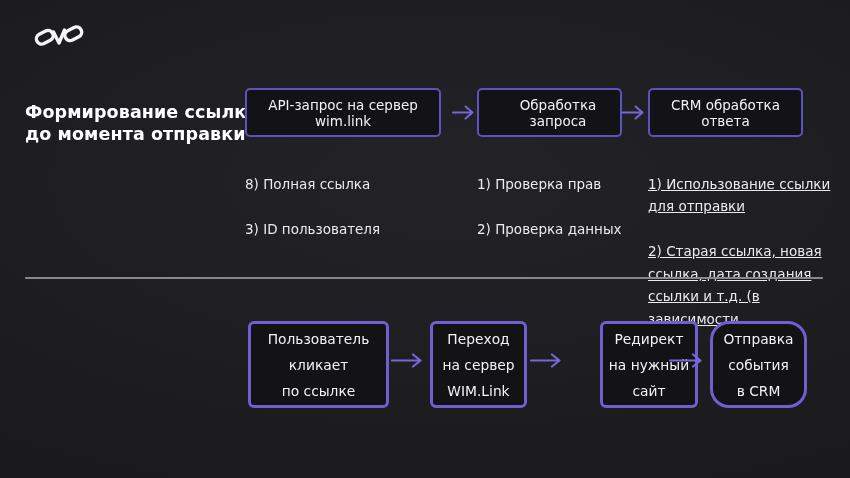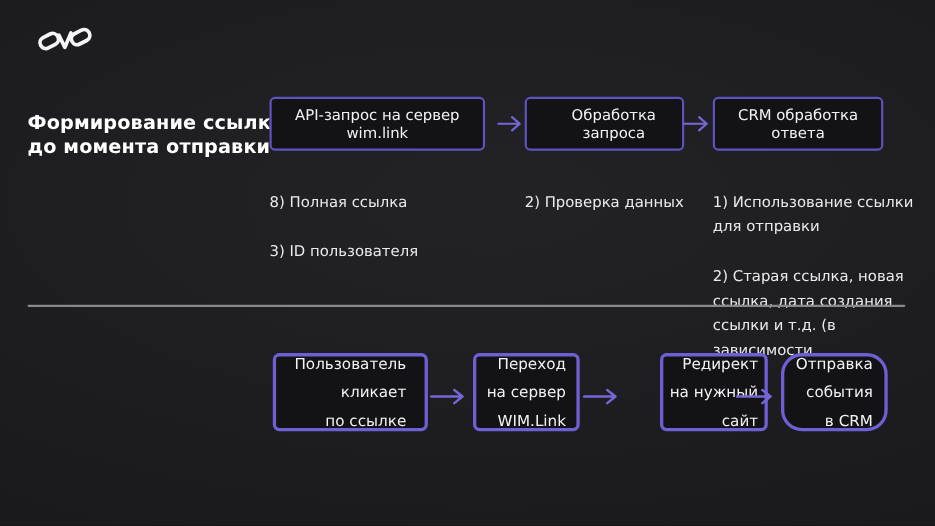--- a/index.html
+++ b/index.html
@@ -13,22 +13,22 @@
   .sec-heading {
     position:absolute; font-size:17.5px; font-weight:600; line-height:22px;
     white-space:pre-line; color:#ffffff; letter-spacing:.1px;
   }
   .fbox {
     position:absolute; box-sizing:border-box; background:#131316;
     display:flex; align-items:center; justify-content:center; text-align:center;
     border-radius:5px; font-size:13.5px; color:#f3f3f5;
   }
   .row1 { top:88px; height:49px; border:2px solid #5d53c0; }
-  .row2 { top:321px; height:71px; border:3px solid #6e60d4; border-radius:6px;
-          line-height:26px; white-space:pre-line; font-size:13.8px;text-align:right; }
+  .row2 { top:321px; height:87px; border:3px solid #6e60d4; border-radius:6px;
+          line-height:26px; white-space:pre-line; font-size:13.8px; }
   .flist {
     position:absolute; top:150px; font-size:13.5px; line-height:22.5px;
     color:#ebebed; white-space:pre-line;
   }
   .arrow { position:absolute; }
   .divider {
     position:absolute; left:25px; top:277px; width:798px; height:2px;
     background:#88888d; border-radius:1px;
   }
 </style>
@@ -62,23 +62,24 @@
   </svg>
   <div class="fbox row1" style="left:648px; width:155px;">
     <span>CRM обработка ответа</span>
   </div>
 
   <div class="flist" style="left:245px; width:215px;">
     <div>8) Полная ссылка</div>
     <div>3) ID пользователя</div>
   </div>
   <div class="flist" style="left:477px; width:170px;">
+    <div>1) Проверка прав</div>
     <div>2) Проверка данных</div>
   </div>
-  <div class="flist" style="left:648px; width:200px;">
+  <div class="flist" style="left:648px; width:200px;text-decoration:underline;">
     <div>1) Использование ссылки
 для отправки</div>
     <div>2) Старая ссылка, новая
 ссылка, дата создания
 ссылки и т.д. (в зависимости
 от ТЗ)</div>
   </div>
 
   <div class="divider"></div>
 

